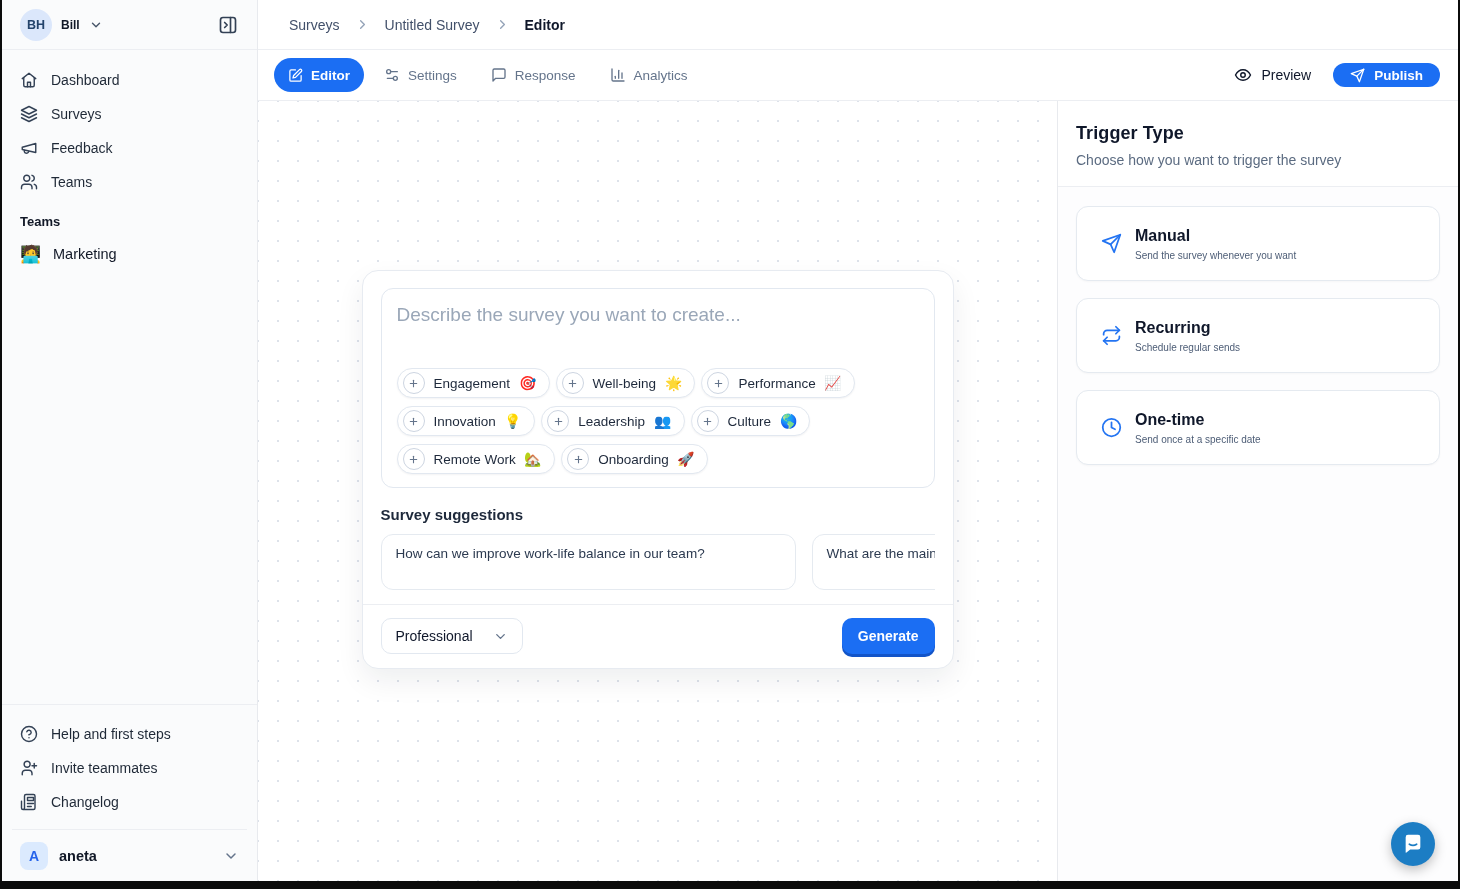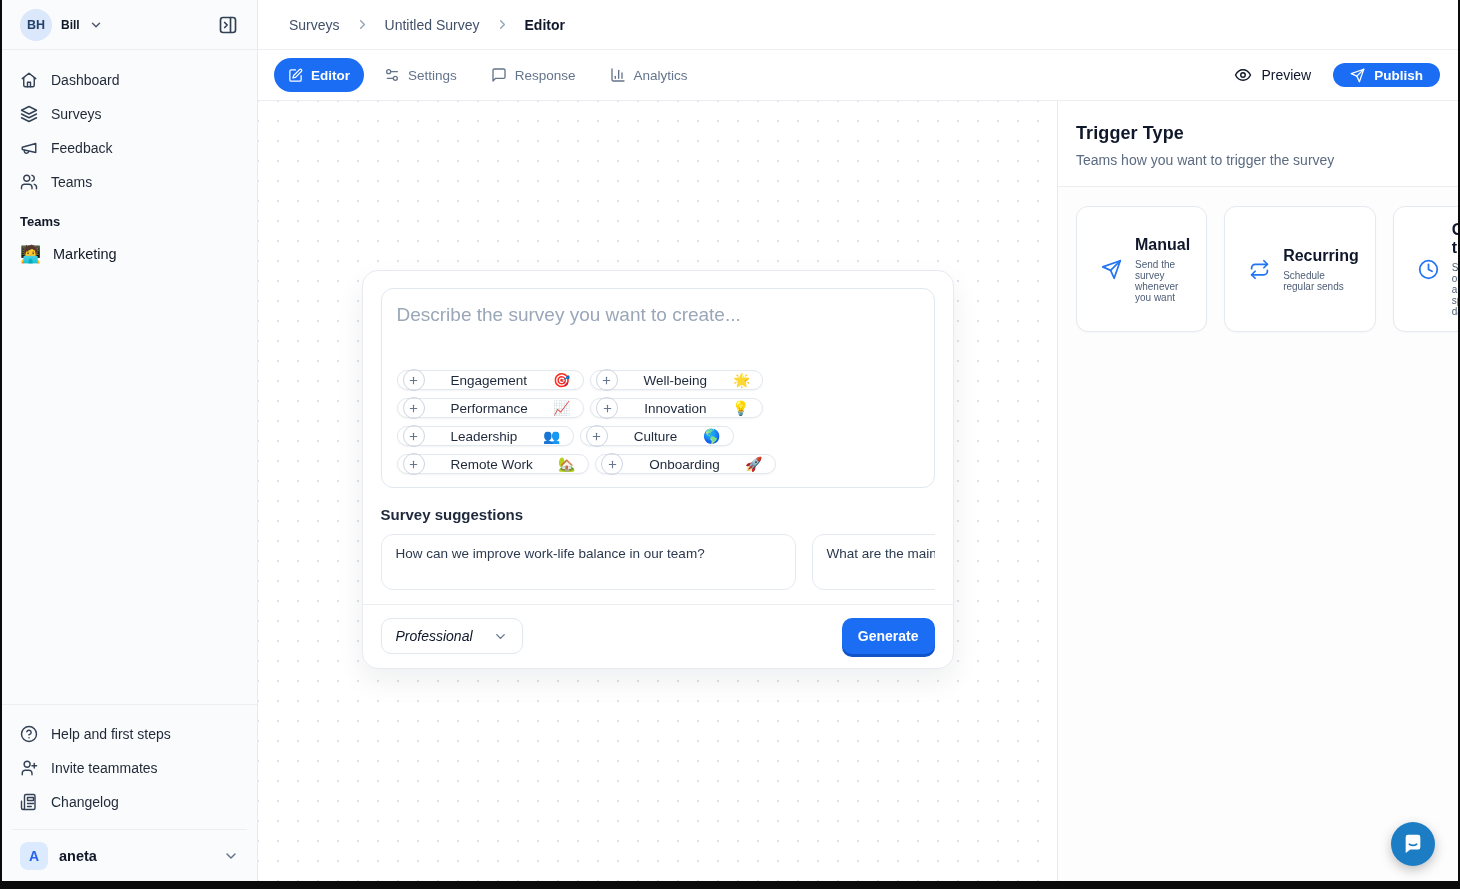--- a/index.html
+++ b/index.html
@@ -49,38 +49,38 @@
     background-image:radial-gradient(circle, #dde2ea 1.3px, transparent 1.4px);
     background-size:20px 20px; background-position:10px 10px;
     display:flex; flex-direction:column; align-items:center; overflow:hidden; }
 
   .composer-card { margin-top:169px; width:592px; background:#fff; border:1px solid #e7ebf1; border-radius:16px;
     box-shadow:0 12px 28px rgba(15,23,42,.07); }
   .composer-inner { padding:17px 18px 0; }
   .prompt-box { border:1px solid #e2e8f0; border-radius:12px; height:200px; padding:15px 15px 13px; display:flex; flex-direction:column; justify-content:space-between; background:#fff; cursor:text; }
   .placeholder { color:#9aa7b8; font-size:19px; }
   .chips { display:flex; flex-wrap:wrap; gap:8px 6px; }
-  .chip { display:flex; align-items:center; gap:26px; height:20px; padding:0 12px 0 5px; border:1px solid #e2e8f0; border-radius:15px; background:#fff; font-size:13.5px; color:#1e293b; box-shadow:0 1px 2px rgba(15,23,42,.05); cursor:pointer; }
+  .chip { display:flex; align-items:center; gap:9px; height:30px; padding:0 12px 0 5px; border:1px solid #e2e8f0; border-radius:15px; background:#fff; font-size:13.5px; color:#1e293b; box-shadow:0 1px 2px rgba(15,23,42,.05); cursor:pointer; }
   .chip-plus { width:22px; height:22px; border:1px solid #cdd5e1; border-radius:50%; color:#64748b; display:flex; align-items:center; justify-content:center; }
   .chip .emoji { font-size:14px; }
 
   .sug-title { font-size:15px; font-weight:600; color:#1e293b; margin:18px 0 11px; }
   .sug-row { display:flex; gap:16px; overflow:hidden; }
   .sug-card { flex:0 0 415px; height:56px; border:1px solid #e5eaf0; border-radius:12px; padding:11px 14px; font-size:13.5px; color:#2c3a50; background:#fff; cursor:pointer; white-space:nowrap; overflow:hidden; }
 
   .composer-footer { margin-top:14px; border-top:1px solid #eceef2; padding:13px 18px 14px; display:flex; align-items:center; justify-content:space-between; }
-  .tone-select { height:36px; border:1px solid #e2e8f0; border-radius:10px; padding:0 14px; display:flex; gap:20px; align-items:center; font-size:14px; color:#0f172a; background:#fff; cursor:pointer;font-style:italic; }
+  .tone-select { height:36px; border:1px solid #e2e8f0; border-radius:10px; padding:0 14px; display:flex; gap:20px; align-items:center; font-size:14px; color:#0f172a; background:#fff; cursor:pointer; }
   .generate-btn { height:36px; background:#1b6ef3; border:none; border-radius:10px; color:#fff; font-weight:600; font-size:14px; padding:0 16px; box-shadow:0 3px 0 #1254c8; cursor:pointer; }
 
   
   .trigger-panel { width:400px; min-width:400px; background:#fdfdfe; display:flex; flex-direction:column; }
   .panel-head { padding:22px 18px 18px; border-bottom:1px solid #eceef2; background:#fff; }
   .panel-title { font-size:18px; font-weight:700; color:#0f172a; letter-spacing:.1px; }
   .panel-sub { font-size:14px; color:#5b6b81; margin-top:8px; }
-  .options { padding:19px 18px; display:flex; flex-direction:row; gap:17px; }
+  .options { padding:19px 18px; display:flex; flex-direction:column; gap:17px; }
   .option-card { border:1px solid #e5eaf0; border-radius:12px; background:#fff; min-height:75px; padding:14px 16px 14px 24px; display:flex; align-items:center; gap:13px; box-shadow:0 1px 2px rgba(15,23,42,.03); cursor:pointer; }
   .option-title { font-size:16px; font-weight:600; color:#0f172a; }
   .option-desc { font-size:10px; color:#4d5d76; margin-top:5px; }
 
   
   .intercom { position:absolute; right:23px; bottom:15px; width:44px; height:44px; border-radius:50%; background:#1c7dc4; display:flex; align-items:center; justify-content:center; box-shadow:0 4px 12px rgba(0,0,0,.25); cursor:pointer; }
 </style>
 </head>
 <body>
 
@@ -355,21 +355,21 @@
                 </svg>
             </div>
             <button class="generate-btn">Generate</button>
           </div>
         </div>
       </div>
 
       <div class="trigger-panel">
         <div class="panel-head">
           <div class="panel-title">Trigger Type</div>
-          <div class="panel-sub">Teams how you want to trigger the survey</div>
+          <div class="panel-sub">Choose how you want to trigger the survey</div>
         </div>
         <div class="options">
           <div class="option-card">
             <svg width="21" height="21" viewBox="0 0 24 24" fill="none" stroke="#2374f2" stroke-width="2" stroke-linecap="round" stroke-linejoin="round">
                 <path d="M22 2 11 13"></path>
                 <path d="M22 2 15 22l-4-9-9-4Z"></path>
               </svg>
             <div>
               <div class="option-title">Manual</div>
               <div class="option-desc">Send the survey whenever you want</div>

